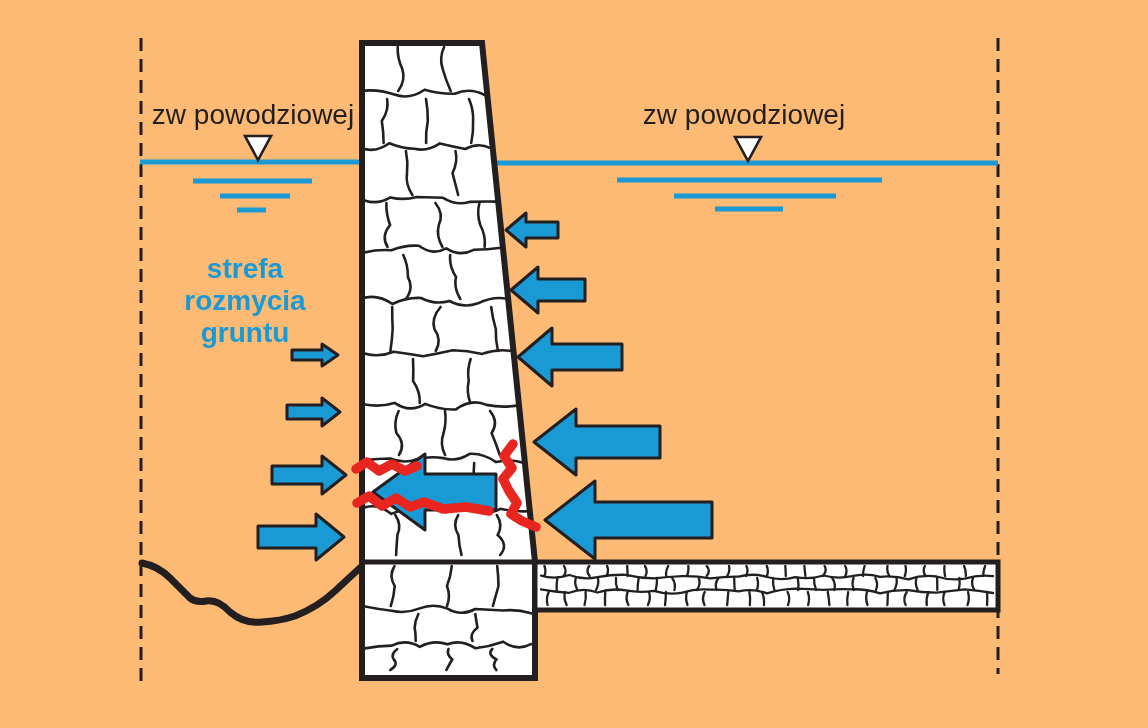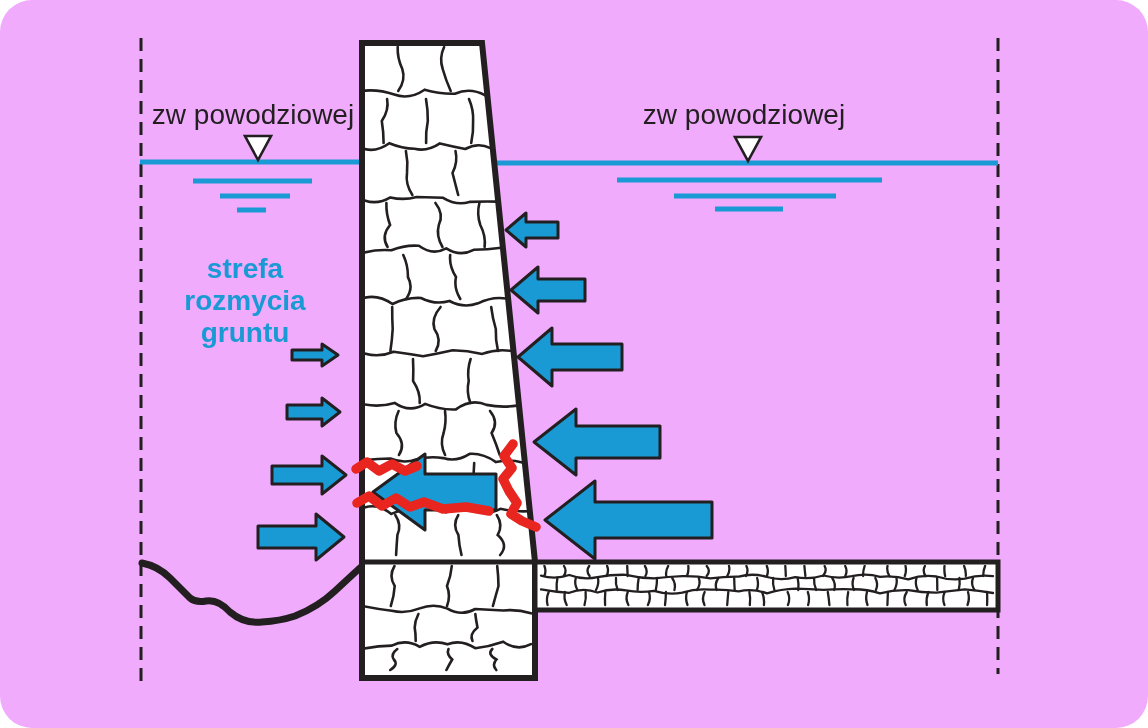--- a/index.html
+++ b/index.html
@@ -1,16 +1,16 @@
 <!DOCTYPE html>
 <html style="--water_blue: #1A9AD5; --arrow_blue: #1A9AD5; --crack_red: #E8251F; --ink: #231F20;"><head>
 <meta charset="utf-8">
 <style>
   html,body{margin:0;padding:0;background:#ffffff;}
-  .stage{width:1148px;height:728px;position:relative;background:#f0abfc;overflow:hidden;border-radius:32px;}
+  .stage{width:1148px;height:728px;position:relative;background:#fdba74;overflow:hidden;}
   svg{display:block;}
   .joint{fill:none;stroke:var(--ink);stroke-width:2.6;stroke-linecap:round;}
   .joint.fine{stroke-width:2.3;}
   .dash{stroke:var(--ink);stroke-width:3;stroke-dasharray:13 8;fill:none;}
   .waterline{stroke:var(--water_blue);stroke-width:5;fill:none;}
   .wall{fill:#fff;stroke:var(--ink);stroke-width:6;}
   .groundline{stroke:var(--ink);stroke-width:5;}
   .apron{fill:#fff;stroke:var(--ink);stroke-width:5;}
   .arrow{fill:var(--arrow_blue);stroke:var(--ink);stroke-width:3;stroke-linejoin:round;}
   .crack{fill:none;stroke:var(--crack_red);stroke-width:9.5;stroke-linecap:round;stroke-linejoin:round;}

